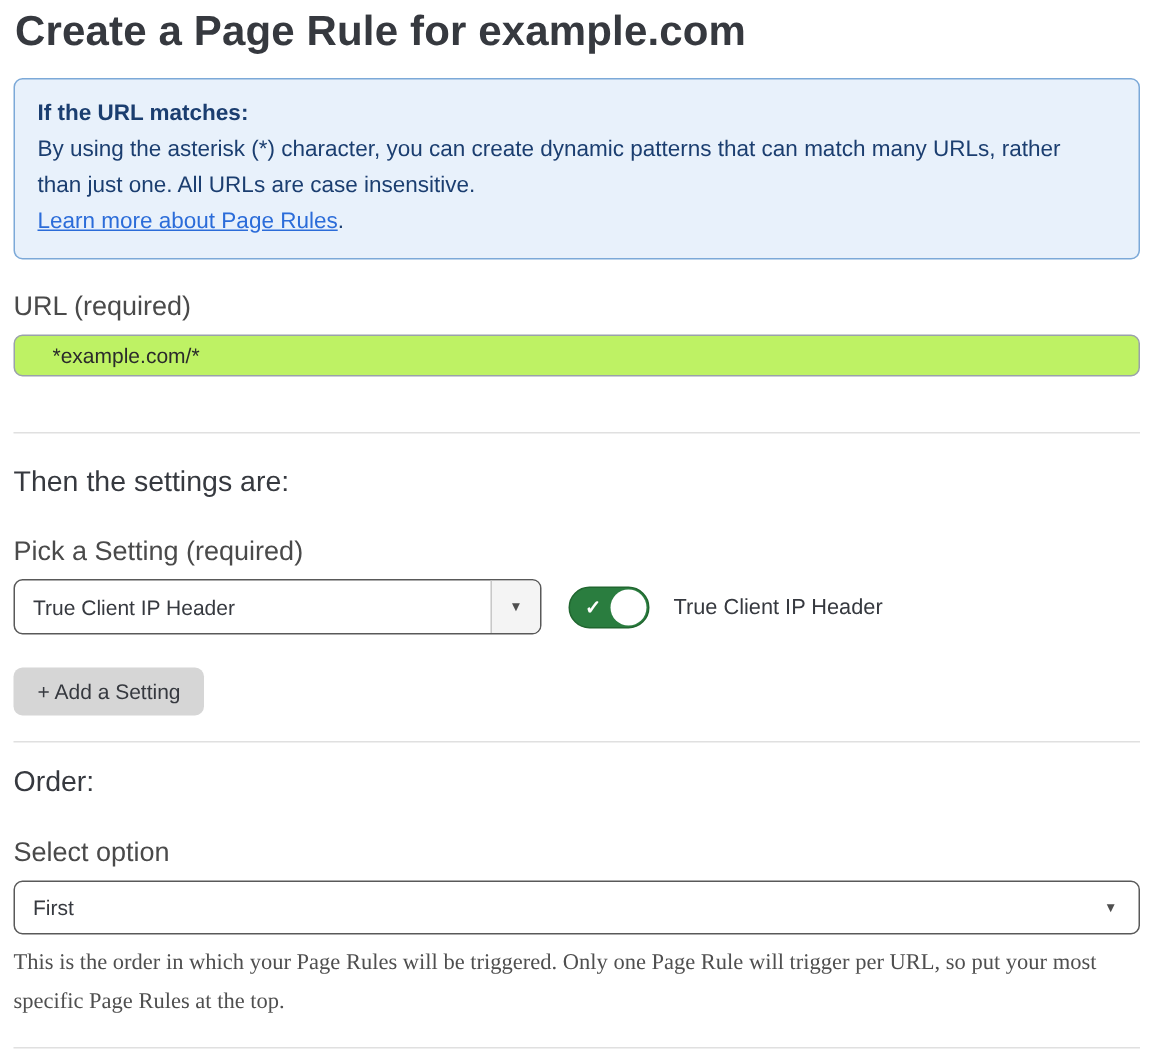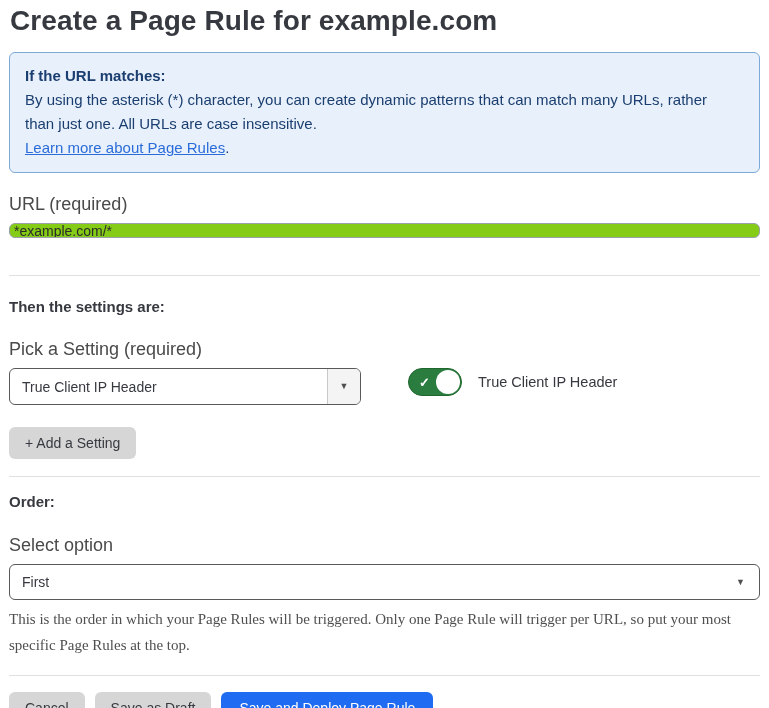--- a/index.html
+++ b/index.html
@@ -46,50 +46,49 @@
   
   .field-label {
     font-size: 18px;
     color: #4a4a4a;
     margin-bottom: 8px;
     display: block;
   }
   .url-section { margin-top: 21px; }
   .url-input {
     width: 751px;
-    height: 15px;
-    background: #84cc16;
+    height: 28px;
+    background: #bef264;
     border: 1px solid #9aa1ab;
     border-radius: 6px;
-    padding: 0 4px;
+    padding: 0 25px;
     font-size: 14px;
     color: #2b2b2b;
     font-family: "Liberation Sans", sans-serif;
     outline: none;
     display: block;
   }
   .divider {
     border: none;
     border-top: 1px solid #e0e0e0;
     margin: 0;
   }
   .divider-1 { margin-top: 37px; }
   .divider-2 { margin-top: 17px; }
   .divider-3 { margin-top: 17px; }
   .section-heading {
-    font-size: 15px;
-    font-weight: bold;
+    font-size: 19px;
+    font-weight: normal;
     color: #36393f;
   }
   .settings-section { margin-top: 22px; }
   .picker-label { margin-top: 24px; }
   .setting-row {
     display: flex;
-    align-items: flex-start;
-    gap: 29px;
+    align-items: center;
   }
   
   .setting-select {
     width: 352px;
     height: 37px;
     border: 1px solid #595959;
     border-radius: 6px;
     background: #ffffff;
     display: flex;
     align-items: stretch;

